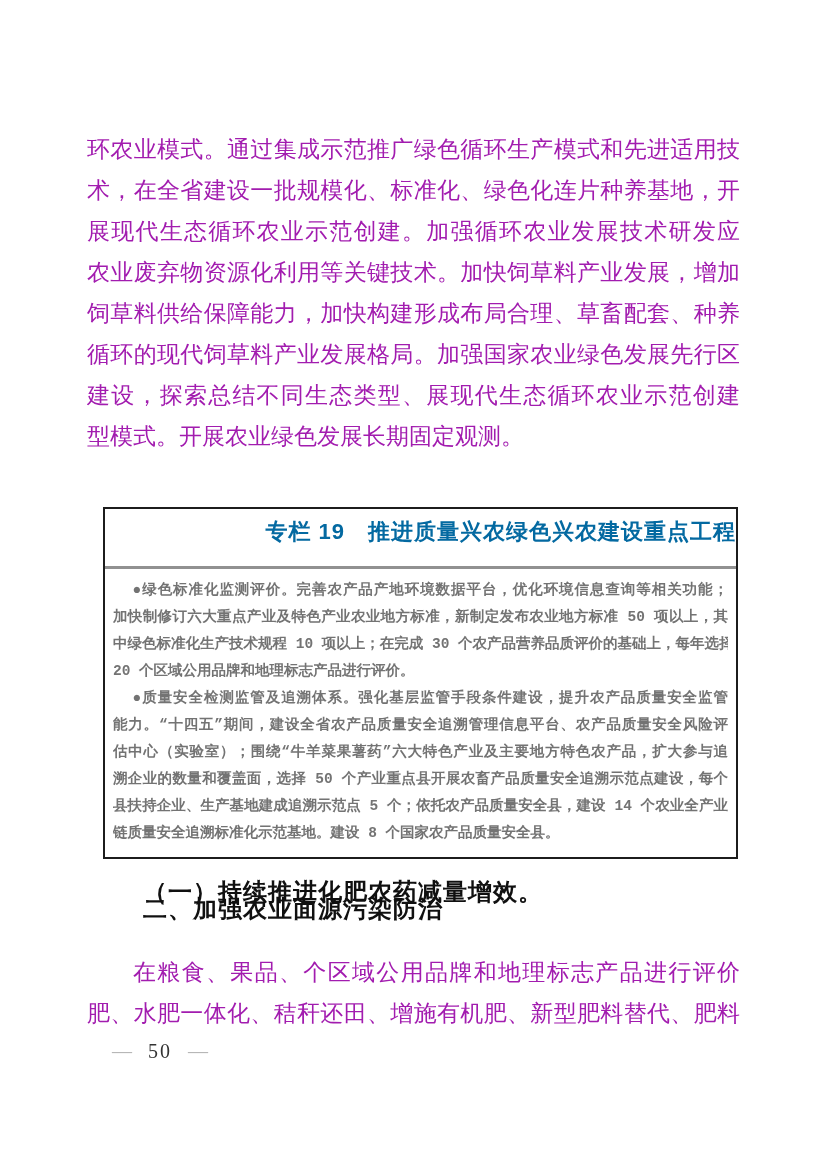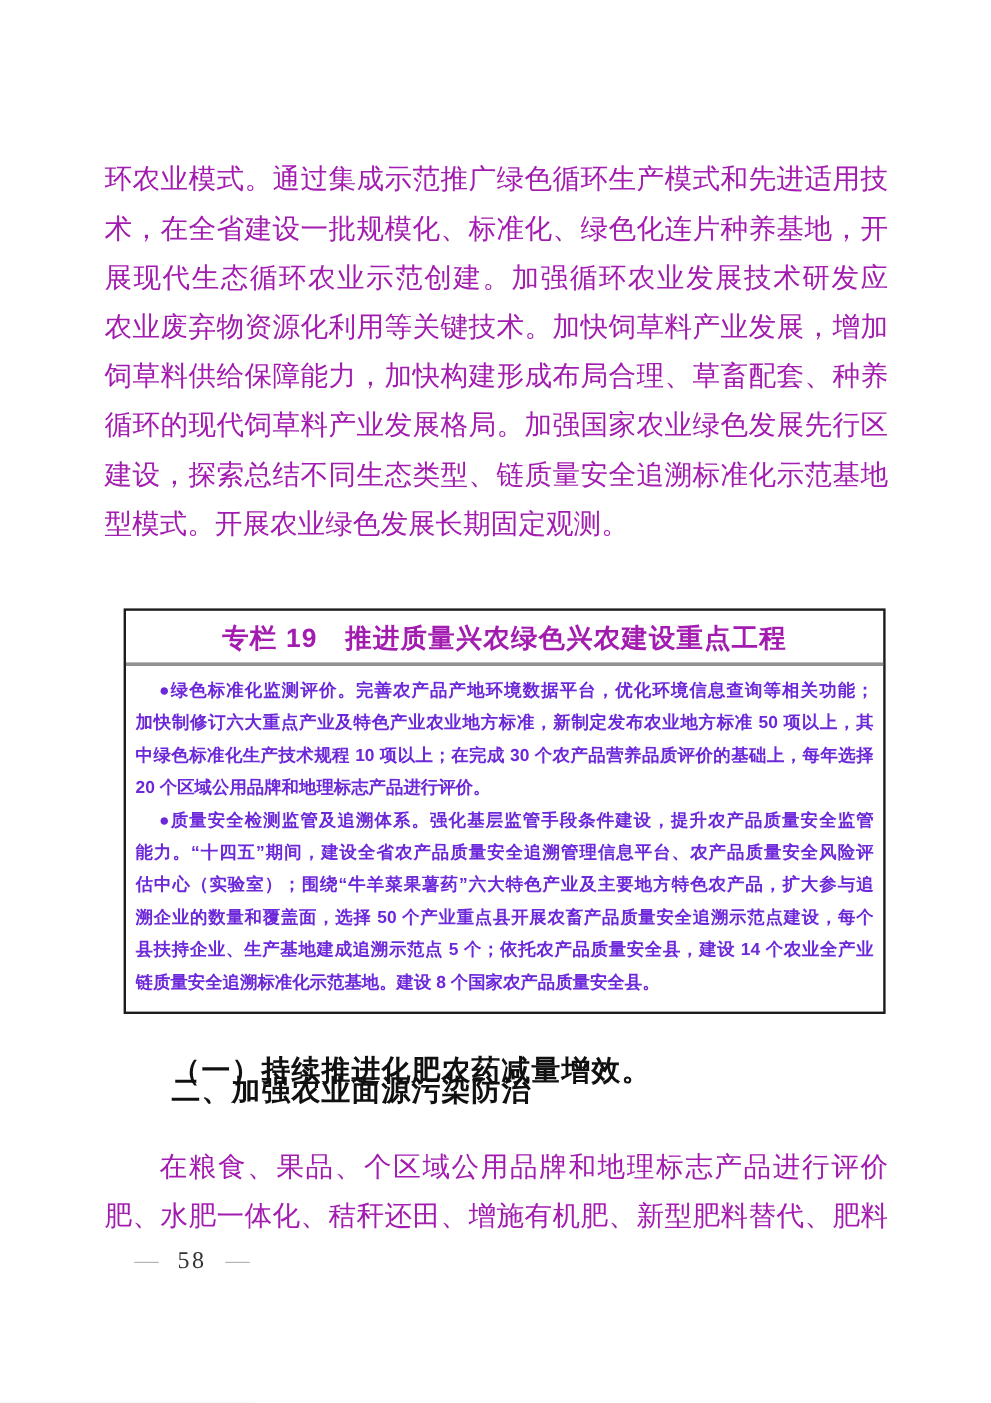--- a/index.html
+++ b/index.html
@@ -26,29 +26,29 @@
     font-size:23px; line-height:41px; color:#a21caf;
   }
   #body-top { top:129px; }
   #body-bottom { top:952px; }
 
   #column-box {
     position:absolute; top:507px; left:103px; width:635px;
     border:2px solid #1c1c1c; background:#ffffff;
   }
   .box-title {
-    height:46px; line-height:46px; text-align:center;
+    height:60px; line-height:46px; text-align:right;
     font-family:"Liberation Sans", sans-serif; font-weight:700;
-    font-size:22px; color:#a21caf;
+    font-size:22px; color:#0369a1;
     border-bottom:3px solid #919191; letter-spacing:1px;
   }
   .box-content {
     padding:8px 8px 10px 8px;
-    font-family:Liberation Sans, sans-serif; font-weight:700;
-    font-size:14.5px; line-height:27px; color:#6d28d9;border-radius:27px;
+    font-family:Liberation Mono, monospace; font-weight:700;
+    font-size:14.5px; line-height:27px; color:#737373;border-radius:27px;
   }
 
   #section-heading {
     position:absolute; top:893px; left:143px;
     font-family:"Liberation Sans", sans-serif; font-weight:700;
     font-size:24px; color:#101010; letter-spacing:1px;
   }
   #subsection-heading {
     position:absolute; top:876px; left:143px;
     font-family:"Liberation Serif", serif; font-weight:700;
@@ -67,21 +67,21 @@
 
 <div id="page">
 
   <div id="body-top" class="body-text para">
       <div class="line">环农业模式。通过集成示范推广绿色循环生产模式和先进适用技</div>
       <div class="line">术，在全省建设一批规模化、标准化、绿色化连片种养基地，开</div>
       <div class="line">展现代生态循环农业示范创建。加强循环农业发展技术研发应</div>
       <div class="line">农业废弃物资源化利用等关键技术。加快饲草料产业发展，增加</div>
       <div class="line">饲草料供给保障能力，加快构建形成布局合理、草畜配套、种养</div>
       <div class="line">循环的现代饲草料产业发展格局。加强国家农业绿色发展先行区</div>
-      <div class="line">建设，探索总结不同生态类型、链质量安全追溯标准化示范基地</div>
+      <div class="line">建设，探索总结不同生态类型、展现代生态循环农业示范创建</div>
       <div class="line">型模式。开展农业绿色发展长期固定观测。</div>
     </div>
 
   <div id="column-box">
     <div class="box-title">专栏 19　推进质量兴农绿色兴农建设重点工程</div>
     <div class="box-content">
       <div class="para box-para">
           <div class="line">●绿色标准化监测评价。完善农产品产地环境数据平台，优化环境信息查询等相关功能；</div>
           <div class="line">加快制修订六大重点产业及特色产业农业地方标准，新制定发布农业地方标准 50 项以上，其</div>
           <div class="line">中绿色标准化生产技术规程 10 项以上；在完成 30 个农产品营养品质评价的基础上，每年选择</div>
@@ -101,16 +101,16 @@
   <div id="section-heading">二、加强农业面源污染防治</div>
 
   <div id="subsection-heading">（一）持续推进化肥农药减量增效。</div>
 
   <div id="body-bottom" class="body-text para cont indent2">
       <div class="line">在粮食、果品、个区域公用品牌和地理标志产品进行评价</div>
       <div class="line">肥、水肥一体化、秸秆还田、增施有机肥、新型肥料替代、肥料</div>
     </div>
 
   <div id="page-number">
-    <span class="dash">—</span><span class="num">58</span><span class="dash">—</span>
+    <span class="dash">—</span><span class="num">50</span><span class="dash">—</span>
   </div>
 
 </div>
 
 </body></html>

